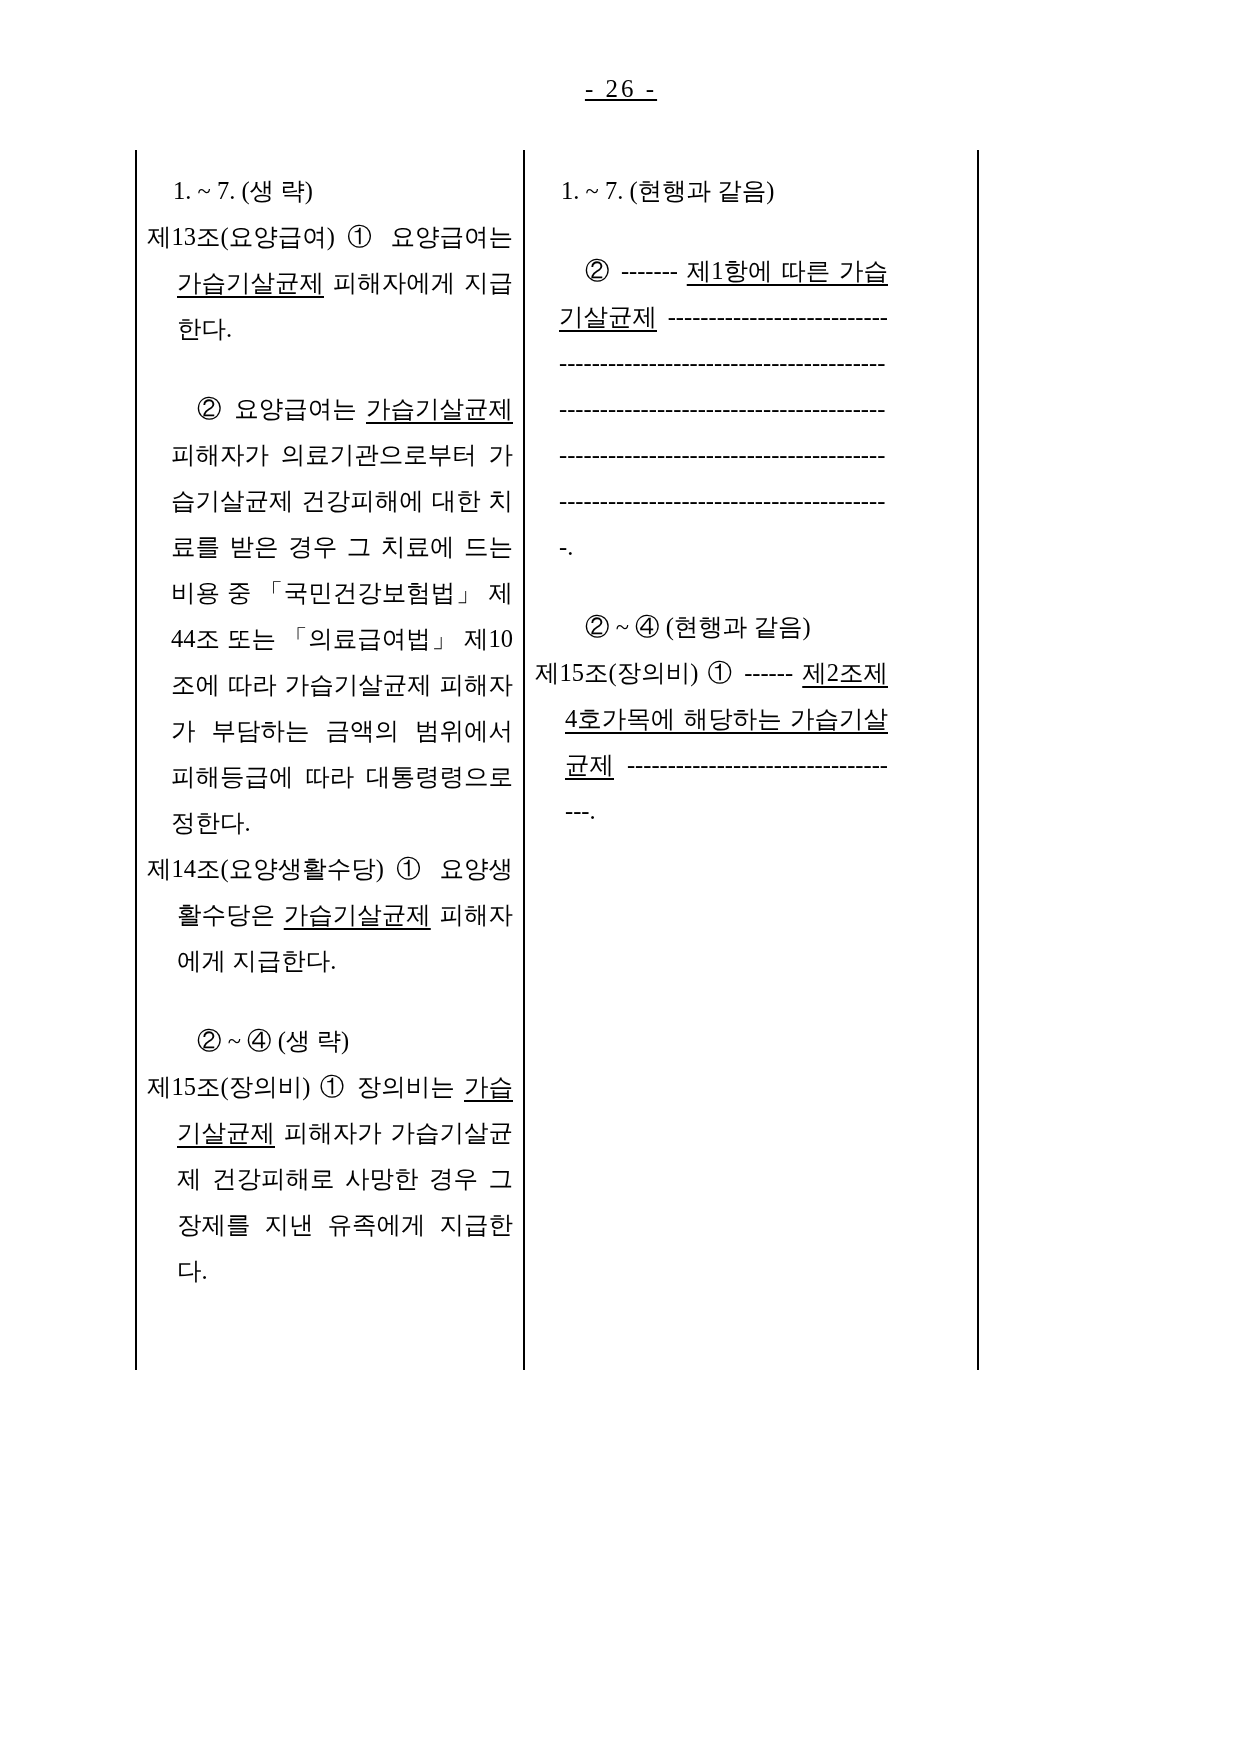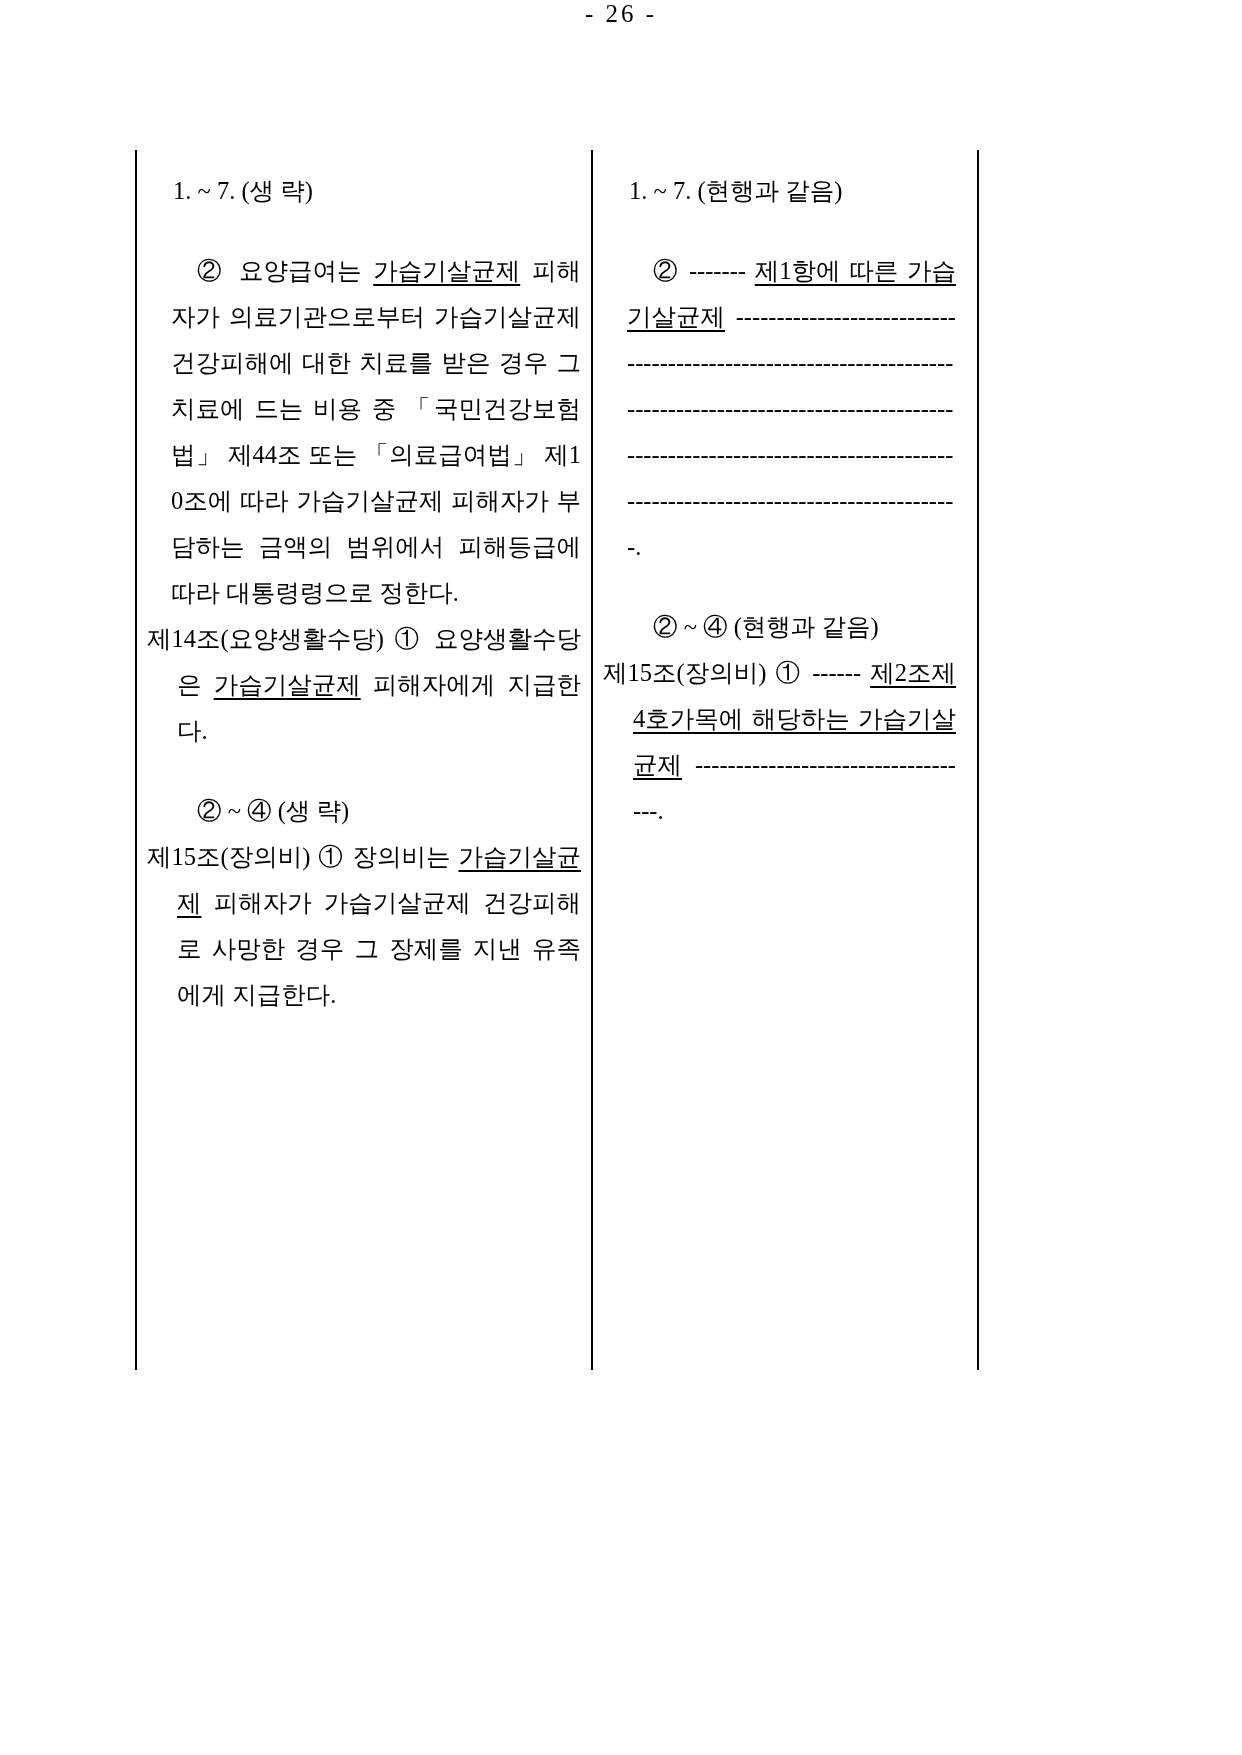--- a/index.html
+++ b/index.html
@@ -17,40 +17,42 @@
   .page {
     position: relative;
     width: 1242px;
     height: 1755px;
     box-sizing: border-box;
   }
   .page-number {
     text-align: center;
     font-size: 25px;
     letter-spacing: 3px;
+    padding-top: 75px;
     font-family: "Liberation Serif", "DejaVu Serif", serif;
+    text-decoration: underline;
   }
   .table-wrap {
     position: absolute;
     left: 135px;
     top: 150px;
     width: 840px;
     display: flex;
     border-left: 2px solid #000;
     border-right: 2px solid #000;
     min-height: 1220px;
   }
   .col {
     box-sizing: border-box;
     padding: 18px 10px 20px 10px;
     font-size: 24.5px;
     line-height: 46px;
   }
   .col-left {
-    width: 456px;
+    width: 388px;
     border-right: 2px solid #000;
   }
   .col-right {
     width: 373px;
   }
   .para {
     margin: 0 0 0 0;
     text-align: justify;
     text-justify: inter-ideograph;
     word-break: break-all;
@@ -79,20 +81,23 @@
   <div class="page-number">- 26 -</div>
 
   <div class="table-wrap">
 
     <div class="col col-left">
 
       <div class="para indent">
         <span>1. ~ 7. (생  략)</span>
       </div>
 
+      <div class="para hang">
+        <span>제13조(요양급여) ① 요양급여는 </span><span class="u">가습기살균제</span><span> 피해자에게 지급한다.</span>
+      </div>
 
       <div class="para indent spaced">
         <span>② 요양급여는 </span><span class="u">가습기살균제</span><span> 피해자가 의료기관으로부터 가습기살균제 건강피해에 대한 치료를 받은 경우 그 치료에 드는 비용 중 「국민건강보험법」 제44조 또는 「의료급여법」 제10조에 따라 가습기살균제 피해자가 부담하는 금액의 범위에서 피해등급에 따라 대통령령으로 정한다.</span>
       </div>
 
 
       <div class="para hang">
         <span>제14조(요양생활수당) ① 요양생활수당은 </span><span class="u">가습기살균제</span><span> 피해자에게 지급한다.</span>
       </div>
 

